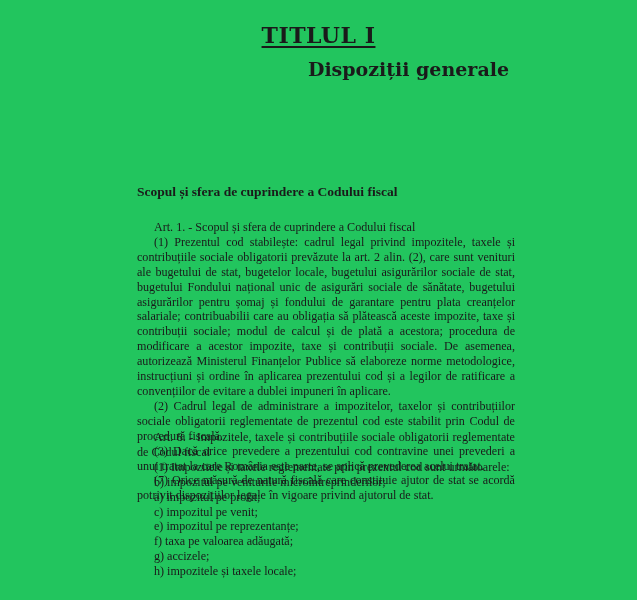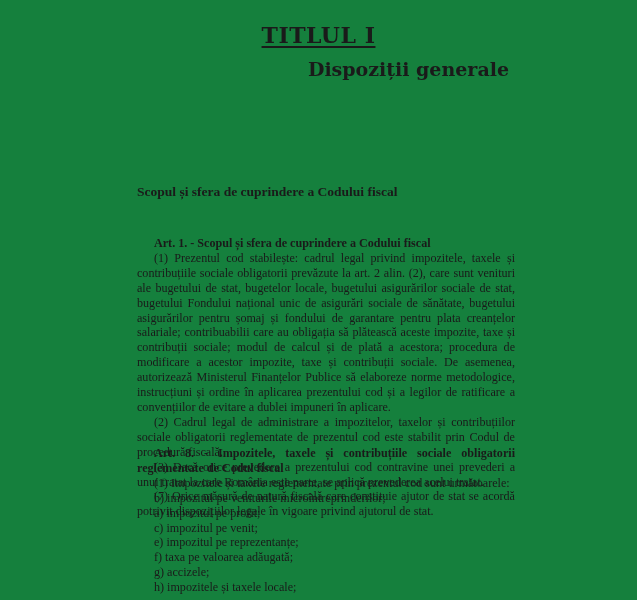--- a/index.html
+++ b/index.html
@@ -1,17 +1,17 @@
 <!DOCTYPE html>
 <html><head>
 <meta charset="utf-8">
 <style>
   html, body { margin: 0; padding: 0; background: #ffffff; }
   body { width: 637px; height: 600px; overflow: hidden; position: relative; color: #1a1a1a; }
-  .page { position: absolute; left: 0; top: 0; width: 637px; height: 600px; background: #15803d; }
+  .page { position: absolute; left: 0; top: 0; width: 637px; height: 600px; background: #22c55e; }
   .titlu {
     position: absolute; left: 0; width: 637px; top: 22px; text-align: center;
     font-family: "DejaVu Serif", serif; font-weight: bold; font-size: 22px;
     letter-spacing: 0.5px; text-decoration: underline; text-underline-offset: 3px;
   }
   .subtitle {
     position: absolute; left: 0; width: 509px; top: 58px; text-align: right;
     font-family: "DejaVu Serif", serif; font-weight: bold; font-size: 19px;
   }
   .cap {
@@ -21,21 +21,21 @@
   .cap-sub {
     position: absolute; left: 137px; top: 184px;
     font-family: "Liberation Serif", serif; font-weight: bold; font-size: 13.5px;
   }
   .body {
     position: absolute; left: 137px; width: 378px;
     font-family: "Liberation Serif", serif; font-size: 12.1px; line-height: 14.9px;
     text-align: justify;
   }
   .body p { margin: 0; text-indent: 17px; }
-  .body p.head { font-weight: bold; margin-top: 16px; }
+  .body p.head { font-weight: normal; }
   .body p.list { text-indent: 17px; text-align: left; }
   .art1 { top: 220px; }
   .art2 { top: 430px; }
 </style>
 </head>
 <body>
 
 <div class="page">
   <div class="titlu">TITLUL I</div>
   <div class="subtitle">Dispoziții generale</div>

